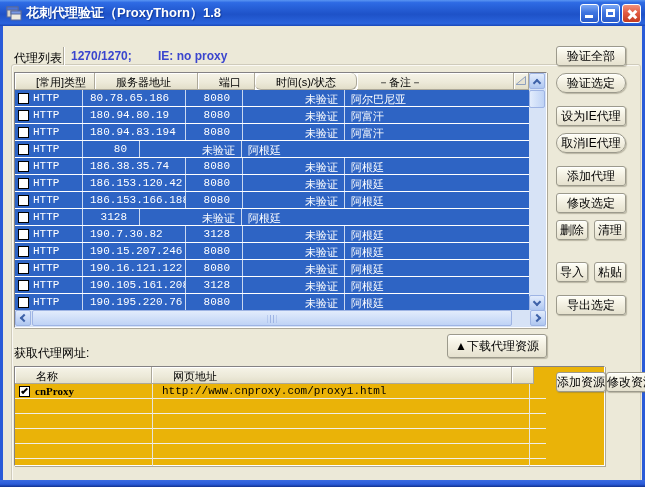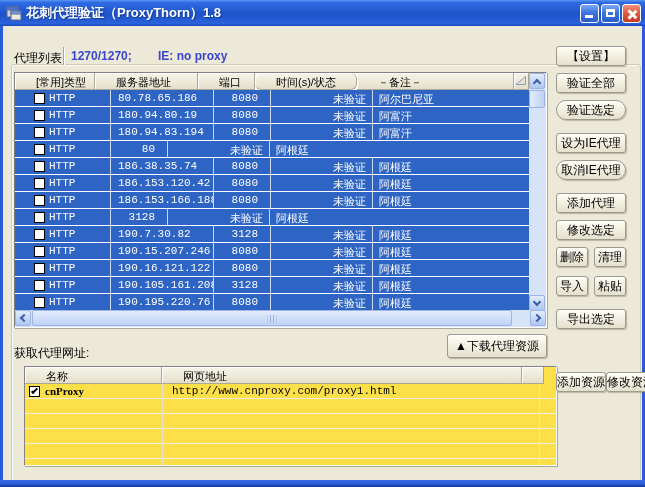--- a/index.html
+++ b/index.html
@@ -44,21 +44,21 @@
     border-right:1px solid #ACA899;border-bottom:1px solid #ACA899;
     box-shadow:inset 1px 1px 0 #FFFFFF;font-size:11px;color:#000;
     padding:2px 0 0 21px;white-space:nowrap;overflow:hidden;}
   .hc1{width:80px;} .hc2{width:103px;} .hc3{width:57px;} .hc4{width:102px;border-radius:6px;} .hc5{width:157px;}
   .hfill{width:15px;padding:2px 0 0 1px;}
   .pbody{position:absolute;left:0;top:17px;width:514px;height:221px;background:#fff;overflow:hidden;}
   .prow{display:flex;height:16px;margin-bottom:1px;background:#2E64C4;color:#fff;}
   .pc{height:16px;padding-top:2px;font-size:11px;white-space:nowrap;overflow:hidden;
     border-right:1px solid rgba(255,255,255,.75);}
   .mono{font-family:"Liberation Mono","DejaVu Sans Mono",monospace;}
-  .c1{width:96px;display:flex;align-items:center;padding:0 0 0 19px;}
+  .c1{width:68px;display:flex;align-items:center;padding:0 0 0 3px;}
   .c1 .t{margin-left:4px;font-size:11px;}
   .c2{width:103px;padding-left:7px;}
   .c3{width:57px;text-align:right;padding-right:12px;}
   .c4{width:102px;text-align:right;padding-right:6px;}
   .c5{flex:1;padding-left:6px;border-right:none;}
   .rowcb{width:11px;height:11px;background:#fff;border:1px solid #000;display:inline-block;}
 
   
   .vscroll{position:absolute;right:0;top:0;width:17px;height:238px;background:#D7E3F6;}
   .hscroll{position:absolute;left:0;bottom:0;width:531px;height:17px;background:#D7E3F6;}
@@ -80,41 +80,41 @@
   .chev.d{transform:rotate(315deg);margin-bottom:3px;}
 
   
   .getlabel{position:absolute;left:14px;top:345px;font-size:12px;color:#000;}
   .btn{background:linear-gradient(180deg,#FFFFF6 0%,#F3F0E2 45%,#E5E1CE 100%);
     border:1px solid #9C9A8C;border-radius:3px;box-shadow:inset 0 1px 0 #fff,1px 1px 1px rgba(110,105,85,.4);
     font-size:12px;color:#000;display:flex;align-items:center;justify-content:center;
     padding:0;cursor:default;white-space:nowrap;}
   .download{position:absolute;left:447px;top:334px;width:100px;height:24px;font-size:12px;}
 
-  .rtable{position:absolute;left:24px;top:366px;width:533px;height:100px;background:#fde047;
+  .rtable{position:absolute;left:14px;top:366px;width:591px;height:100px;background:#eab308;
     border:1px solid #848284;border-right-color:#fff;border-bottom-color:#fff;box-shadow:1px 1px 0 #ACA899;}
   .rhead{position:absolute;left:0;top:0;display:flex;}
   .rc1{width:137px;} .rc2{width:360px;} .rfill{width:17px;}
   .rbody{position:absolute;left:0;top:17px;width:531px;height:81px;}
   .rrow{display:flex;height:15px;align-items:center;border-bottom:1px solid #EDECE4;}
   .rrow .name{width:137px;display:flex;align-items:center;padding-left:4px;font-size:11px;font-weight:bold;}
   .rrow .name span.txt{margin-left:5px;font-family:Liberation Serif, serif;}
   .rrow .url{flex:1;font-size:11px;padding-left:10px;font-family:"Liberation Mono","DejaVu Sans Mono",monospace;}
   .rempty{height:15px;border-bottom:1px solid #EFEEE7;}
   .rcb{width:11px;height:11px;background:#fff;border:1px solid #000;position:relative;display:inline-block;}
   .rcb .check{position:absolute;left:1px;top:2px;width:7px;height:3px;border-left:2px solid #000;
     border-bottom:2px solid #000;transform:rotate(-45deg);}
   .vline1{position:absolute;left:137px;top:17px;width:1px;height:82px;background:#E6E4DA;}
   .vline2{position:absolute;left:514px;top:17px;width:1px;height:82px;background:#E6E4DA;}
 
   
   .sidebar{position:absolute;left:556px;top:46px;width:70px;display:flex;flex-direction:column;}
   .sb{width:70px;height:20px;margin-bottom:7px;}
   .gap{margin-bottom:13px;border-radius:10px;}
-  .pair{display:flex;justify-content:space-between;margin-bottom:9px;}
+  .pair{display:flex;justify-content:space-between;margin-bottom:22px;}
   .pair.gap{margin-bottom:13px;}
   .half{width:32px;height:20px;}
   .resbtns{position:absolute;left:556px;top:372px;width:70px;display:flex;flex-direction:row;}
   .resbtns .sb{margin-bottom:8px;}
 </style>
 </head>
 <body>
 
 <div class="window">
 
@@ -338,21 +338,20 @@
       <div class="rempty"></div>
       <div class="rempty"></div>
       <div class="rempty"></div>
       <div class="rempty"></div>
     </div>
     <div class="vline1"></div>
     <div class="vline2"></div>
   </div>
 
   <div class="sidebar">
-    <button class="btn sb">【设置】</button>
     <button class="btn sb">验证全部</button>
     <button class="btn sb gap">验证选定</button>
     <button class="btn sb">设为IE代理</button>
     <button class="btn sb gap">取消IE代理</button>
     <button class="btn sb">添加代理</button>
     <button class="btn sb">修改选定</button>
     <div class="pair">
       <button class="btn half">删除</button>
       <button class="btn half">清理</button>
     </div>

